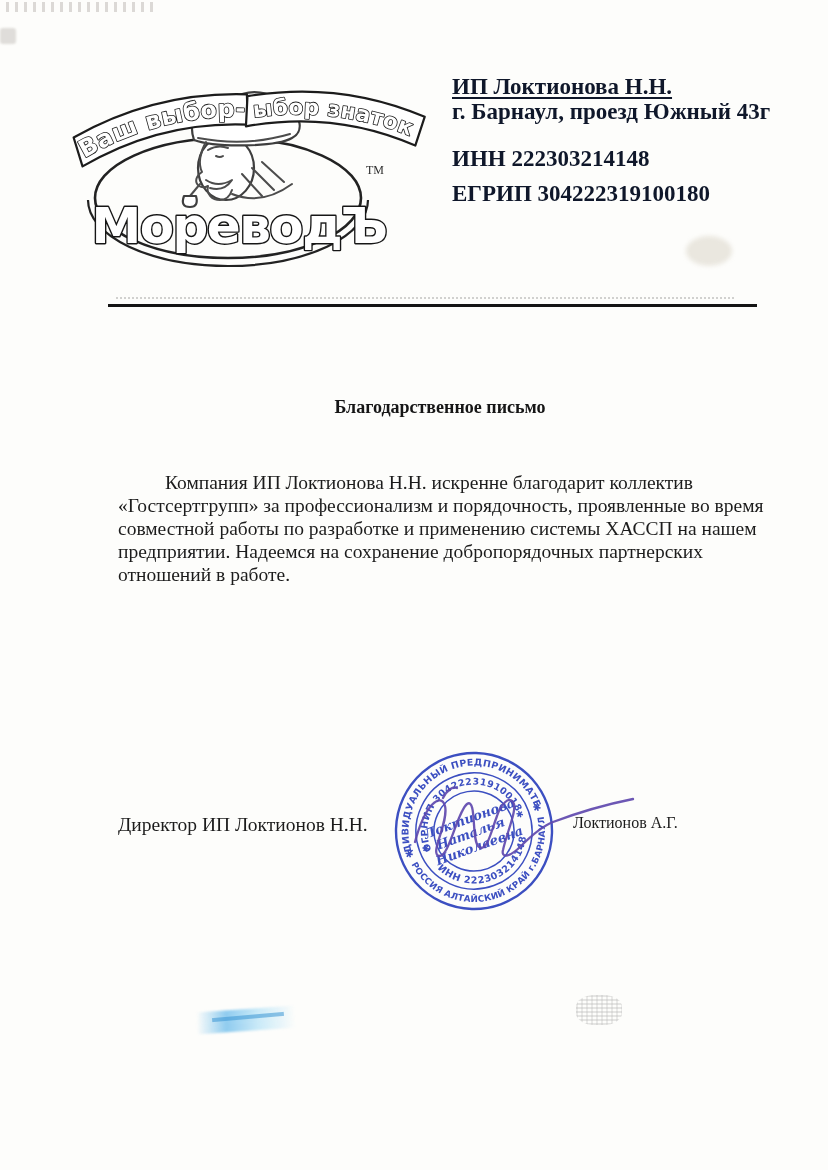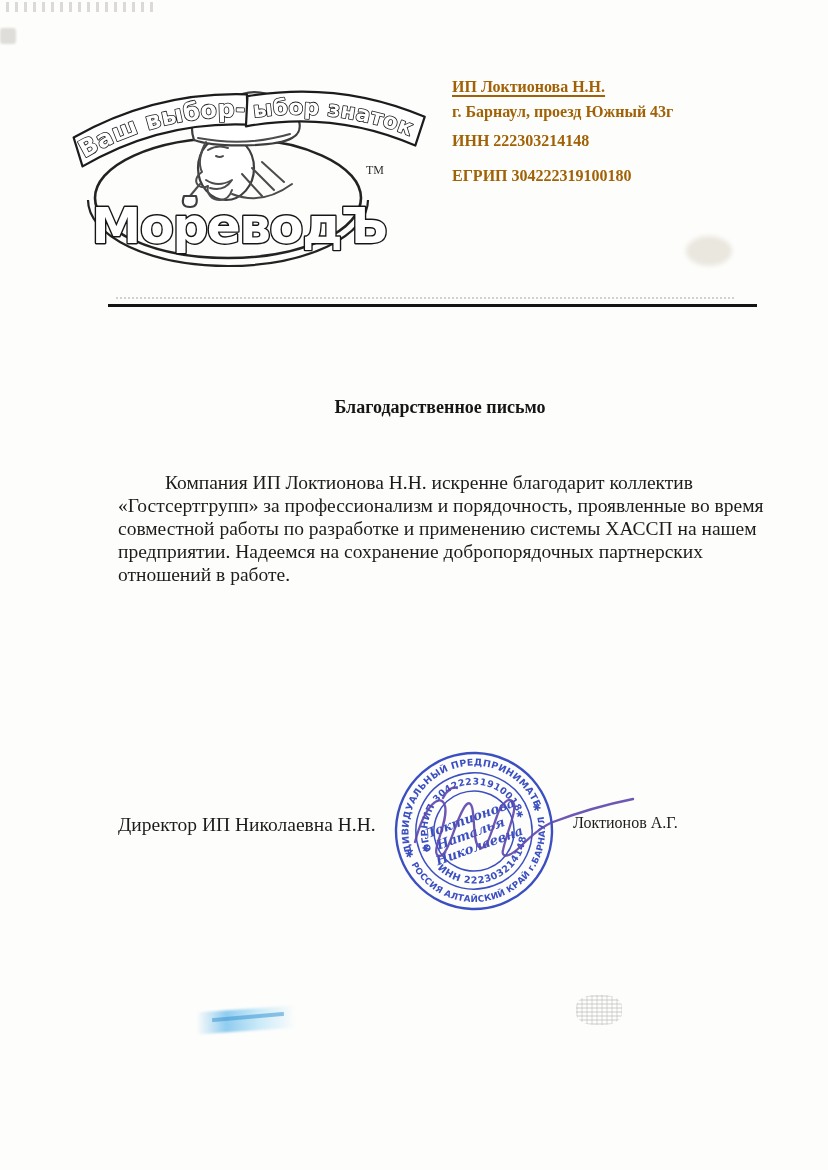--- a/index.html
+++ b/index.html
@@ -8,25 +8,25 @@
     width:828px;height:1170px;
     margin:0 auto;
     background:#fdfdfb;
     overflow:hidden;
     font-family:"Liberation Serif","DejaVu Serif",serif;
     color:#1b1b1b;
   }
   
   .org-block{
     position:absolute;left:452px;top:76px;width:330px;
-    font-weight:bold;font-size:16px;line-height:22px;color:#a16207;
+    font-weight:bold;font-size:23px;line-height:22px;color:#0f172a;
   }
   .org-line{margin:0 0 12px 0;}
   .org-company{margin-bottom:3px;text-decoration:underline;text-decoration-thickness:1.5px;text-underline-offset:3px;}
-  .org-address{margin-bottom:7px;}
+  .org-address{margin-bottom:25px;}
   .org-inn{margin-bottom:13px;}
   .org-egrip{margin-bottom:2px;}
   
   .divider{position:absolute;left:108px;top:304px;width:649px;height:3px;background:#141414;}
   .divider-ghost{position:absolute;left:116px;top:297px;width:618px;height:0;border-top:2px dotted rgba(125,125,125,.35);}
   
   .letter-title{
     position:absolute;left:118px;top:397px;width:644px;margin:0;
     text-align:center;font-size:18px;font-weight:bold;color:#161616;
   }
@@ -143,21 +143,21 @@
     <p class="org-line org-inn">ИНН 222303214148</p>
     <p class="org-line org-egrip">ЕГРИП 304222319100180</p>
   </div>
 
   <div class="divider-ghost"></div>
   <div class="divider"></div>
 
   <h1 class="letter-title">Благодарственное письмо</h1>
   <p class="letter-body">Компания ИП Локтионова Н.Н. искренне благодарит коллектив «Гостсертгрупп» за профессионализм и порядочность, проявленные во время совместной работы по разработке и применению системы ХАССП на нашем предприятии. Надеемся на сохранение добропорядочных партнерских отношений в работе.</p>
 
-  <div class="sig-label">Директор ИП Николаевна Н.Н.</div>
+  <div class="sig-label">Директор ИП Локтионов Н.Н.</div>
   <div class="sig-name">Локтионов А.Г.</div>
 
   <div class="stamp-wrap">
     <svg width="178" height="178" viewBox="0 0 178 178">
       <defs>
         <path id="arc-ot" d="M 23.5,89 A 65.5,65.5 0 1 1 154.5,89"></path>
         <path id="arc-ob" d="M 18,89 A 71,71 0 0 0 160,89"></path>
         <path id="arc-it" d="M 42.5,89 A 46.5,46.5 0 1 1 135.5,89"></path>
         <path id="arc-ib" d="M 36.5,89 A 52.5,52.5 0 0 0 141.5,89"></path>
       </defs>

